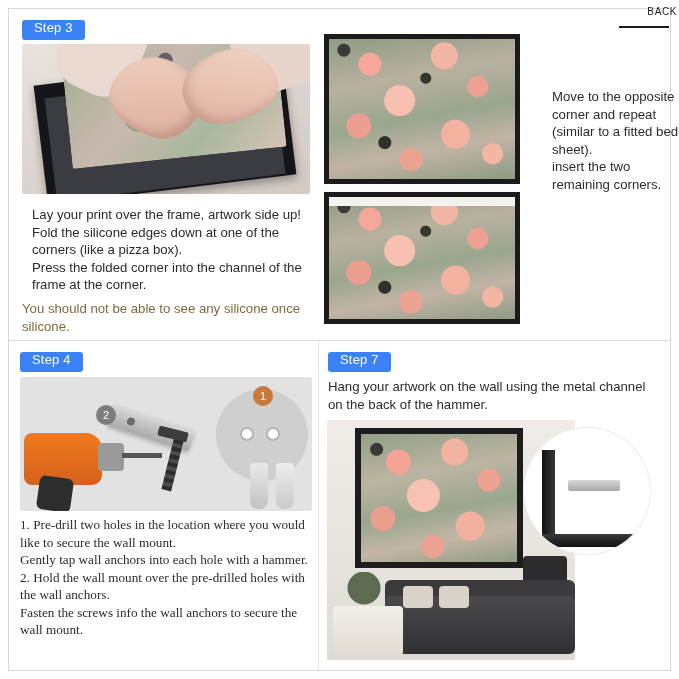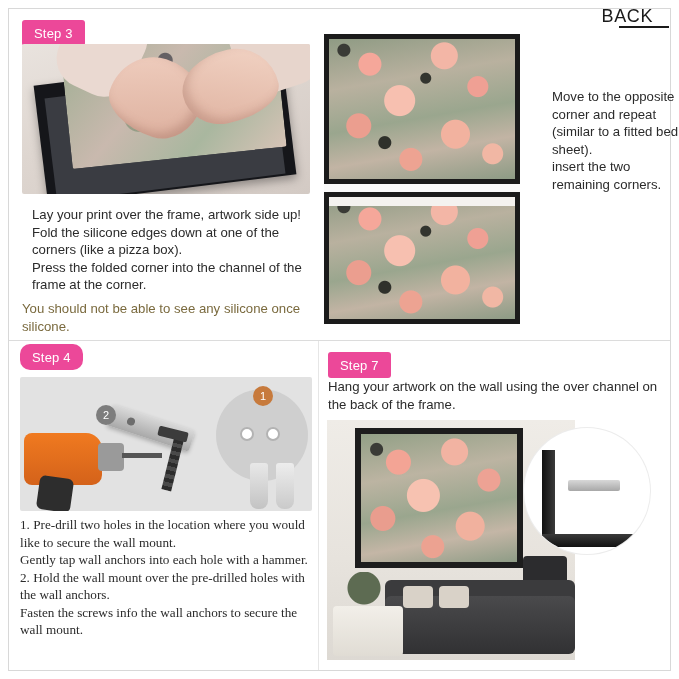--- a/index.html
+++ b/index.html
@@ -38,24 +38,24 @@
     position: absolute;
     left: 318px;
     top: 341px;
     width: 1px;
     height: 329px;
     background: #e6e6e6;
   }
 
   .step-badge {
     position: absolute;
-    background: #ec4899;
+    background: #3b82f6;
     color: #ffffff;
     font-size: 13px;
-    padding: 7px 12px 6px 12px;
+    padding: 1px 12px 6px 12px;
     border-radius: 3px;
     letter-spacing: 0.2px;
     line-height: 1;
   }
 
   .photo {
     position: absolute;
     overflow: hidden;
     background: #efefef;
   }
@@ -271,22 +271,22 @@
   }
   #back-callout .bk-frame-h {
     position:absolute; left: 18px; top: 106px; width: 98px; height: 13px;
     background: linear-gradient(180deg,#3a3a3a,#111);
   }
   #back-callout .bk-channel {
     position:absolute; left: 44px; top: 52px; width: 52px; height: 11px;
     background: linear-gradient(180deg,#d8d8d8,#a7a7a7); border-radius:2px;
   }
   #back-label {
-    position:absolute; right: 26px; top: 6px;
-    font-size: 18px; color:#1a1a1a; letter-spacing: 0.6px;
+    position:absolute; right: 2px; top: 6px;
+    font-size: 10px; color:#1a1a1a; letter-spacing: 0.6px;
   }
   #back-underline {
     position:absolute; right: 10px; top: 26px; width: 50px; height: 2px; background:#1a1a1a;
   }
 </style>
 </head>
 <body>
 
 <div id="page">
 
@@ -311,21 +311,21 @@
   <div class="caption brown" style="left:22px; top:300px; width:286px;">You should not be able to see any silicone once silicone.</div>
 
   <div id="s3-right-wrap">
     <div class="floral" id="floral-top"></div>
     <div class="floral" id="floral-bottom"></div>
   </div>
 
   <div class="caption" style="left:552px; top:44px; width:130px;margin-top:44px;">Move to the opposite corner and repeat (similar to a fitted bed sheet).
 insert the two remaining corners.</div>
 
-  <div class="step-badge" style="left:20px; top:344px;border-radius:10px;">Step 4</div>
+  <div class="step-badge" style="left:20px; top:352px;">Step 4</div>
 
   <div class="photo" id="s4-photo">
     <div class="circle-gray"></div>
     <div class="circle-dot" style="left:220px; top:50px;"></div>
     <div class="circle-dot" style="left:246px; top:50px;"></div>
     <div class="anchor"></div>
     <div class="anchor2"></div>
     <div class="mount">
       <div class="mount-hole" style="left:18px; top:7px;"></div>
       <div class="mount-hole" style="left:56px; top:7px;"></div>
@@ -340,21 +340,21 @@
     <div class="num-badge gray" style="left:76px; top:28px;">2</div>
   </div>
 
   <div class="caption" style="left:20px; top:516px; width:292px;font-family:Liberation Serif, serif;">1. Pre-drill two holes in the location where you would like to secure the wall mount.
 Gently tap wall anchors into each hole with a hammer.
 2. Hold the wall mount over the pre-drilled holes with the wall anchors.
 Fasten the screws info the wall anchors to secure the wall mount.</div>
 
   <div class="step-badge" style="left:328px; top:352px;">Step 7</div>
 
-  <div class="caption" style="left:328px; top:378px; width:330px;">Hang your artwork on the wall using the over channel on the back of the frame.</div>
+  <div class="caption" style="left:328px; top:378px; width:330px;">Hang your artwork on the wall using the metal channel on the back of the hammer.</div>
 
   <div class="photo" id="s5-photo">
     <div class="wallart"></div>
     <div class="lamp"></div>
     <div class="plant"></div>
     <div class="sofa-back"></div>
     <div class="sofa"></div>
     <div class="cushion" style="left:76px;"></div>
     <div class="cushion" style="left:112px;"></div>
     <div class="table"></div>

